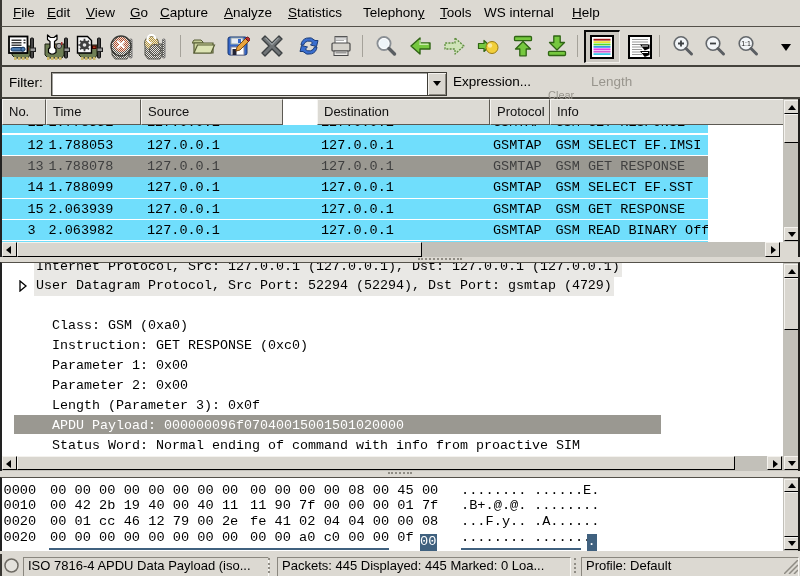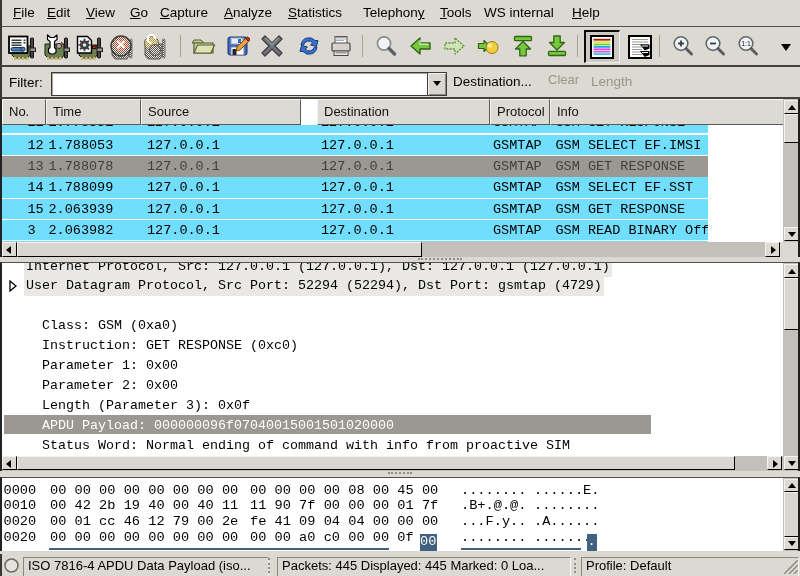--- a/index.html
+++ b/index.html
@@ -24,21 +24,21 @@
 
 .sbtn{position:absolute;background:#dcd9d2;border:1px solid #000;border-top-color:#f4f2ee;border-left-color:#f4f2ee}
 .sbtn:after{content:"";position:absolute}
 .thumb{position:absolute;background:#d9d6cf;border:1px solid #000;border-top-color:#f4f2ee;border-left-color:#f4f2ee}
 .arr{width:0;height:0;position:absolute}
 
 .split{position:absolute;left:0;width:800px;background:#dcd9d2}
 .grip{position:absolute;height:3px;border-top:2px dotted #8f8c84}
 
 #detpane{position:absolute;left:0;top:262px;width:800px;height:209px;background:#fff;border-left:2px solid #222;border-top:1px solid #54514a;border-right:2px solid #1f1e1b;overflow:hidden}
-.drow{position:absolute;left:2px;width:647px;height:20px}
+.drow{position:absolute;left:12px;width:647px;height:20px}
 .drow .t{position:absolute;top:3px;left:20px}
 .band{background:#e9e8e5;top:0.5px!important;padding:2.5px 2px 2.5px!important}
 
 #hexpane{position:absolute;left:0;top:477px;width:800px;height:74px;background:#fff;border-left:2px solid #222;border-top:1px solid #54514a;border-right:2px solid #1f1e1b;overflow:hidden;font-size:13.65px}
 .hline{position:absolute;left:0;width:780px;height:15.7px}
 .hline span{position:absolute;top:1px}
 #statusbar{position:absolute;left:0;top:554px;width:800px;height:22px;background:#dcd9d2;border-left:2px solid #3a3833;font-size:13px}
 .ssec{position:absolute;top:3px;height:27px;border:1px solid #8a877f;border-bottom-color:#f8f7f4;border-right-color:#f8f7f4;line-height:15px;padding-left:4px;overflow:hidden;white-space:nowrap}
 .sgrip{position:absolute;top:4px;width:4px;height:15px;border-left:2px dotted #8f8c84}
 </style></head>
@@ -228,29 +228,29 @@
       <path d="M15 14.5 L20.5 20" stroke="#5a5e62" stroke-width="3" stroke-linecap="round"></path>
     </svg>
 <div class="arr" style="left:779px;top:17px;border-left:5.5px solid transparent;border-right:5.5px solid transparent;border-top:7px solid #000"></div>
 </div>
 <div id="filterbar">
 <span style="position:absolute;left:7px;top:8px;font-size:13.5px">Filter:</span>
 <div id="fentry"></div>
 <div id="fdrop">
       <div class="arr" style="left:4.5px;top:8px;border-left:4.5px solid transparent;border-right:4.5px solid transparent;border-top:5.5px solid #000"></div>
     </div>
-<span style="position:absolute;left:451px;top:7px;font-size:13.5px">Destination...</span>
-<span class="gtxt" style="position:absolute;left:546px;top:5px;font-size:13px">Clear</span>
+<span style="position:absolute;left:451px;top:7px;font-size:13.5px">Expression...</span>
+<span class="gtxt" style="position:absolute;left:546px;top:22px;font-size:11px">Clear</span>
 <span class="gtxt" style="position:absolute;left:589px;top:7px;font-size:13.5px">Length</span>
 </div>
 
 <div id="listpane">
 <div class="hcol" style="left:0;width:44px">No.</div>
 <div class="hcol" style="left:44px;width:95px">Time</div>
-<div class="hcol" style="left:139px;width:160px">Source</div>
+<div class="hcol" style="left:139px;width:142px">Source</div>
 <div class="hcol" style="left:315px;width:173px">Destination</div>
 <div class="hcol" style="left:488px;width:60px">Protocol</div>
 <div class="hcol" style="left:548px;width:234px">Info</div>
 <div id="rows" class="mono" style="position:absolute;left:0;top:26px;width:781px;height:117px;overflow:hidden">
 <div class="prow" style="top:-12.8px"><span style="left:25.5px">11</span><span style="left:46.5px">1.778351</span><span style="left:145px">127.0.0.1</span><span style="left:319px">127.0.0.1</span><span style="left:491px">GSMTAP</span><span style="left:553.5px">GSM GET RESPONSE</span></div>
 <div class="prow" style="top:9.5px"><span style="left:25.5px">12</span><span style="left:46.5px">1.788053</span><span style="left:145px">127.0.0.1</span><span style="left:319px">127.0.0.1</span><span style="left:491px">GSMTAP</span><span style="left:553.5px">GSM SELECT EF.IMSI</span></div>
 <div class="prow rsel" style="top:31px"><span style="left:25.5px">13</span><span style="left:46.5px">1.788078</span><span style="left:145px">127.0.0.1</span><span style="left:319px">127.0.0.1</span><span style="left:491px">GSMTAP</span><span style="left:553.5px">GSM GET RESPONSE</span></div>
 <div class="prow" style="top:52px"><span style="left:25.5px">14</span><span style="left:46.5px">1.788099</span><span style="left:145px">127.0.0.1</span><span style="left:319px">127.0.0.1</span><span style="left:491px">GSMTAP</span><span style="left:553.5px">GSM SELECT EF.SST</span></div>
 <div class="prow" style="top:73.5px"><span style="left:25.5px">15</span><span style="left:46.5px">2.063939</span><span style="left:145px">127.0.0.1</span><span style="left:319px">127.0.0.1</span><span style="left:491px">GSMTAP</span><span style="left:553.5px">GSM GET RESPONSE</span></div>
 <div class="prow" style="top:94.5px"><span style="left:25.5px">3</span><span style="left:46.5px">2.063982</span><span style="left:145px">127.0.0.1</span><span style="left:319px">127.0.0.1</span><span style="left:491px">GSMTAP</span><span style="left:553.5px">GSM READ BINARY Offset=0</span></div>
@@ -307,21 +307,21 @@
 <div class="thumb" style="left:1px;top:15px;width:15px;height:52px"></div>
 <div class="sbtn" style="left:1px;top:193px;width:15px;height:14px"><div class="arr" style="left:3px;top:4px;border-left:4px solid transparent;border-right:4px solid transparent;border-top:5px solid #000"></div></div>
 </div>
 </div>
 <div class="split" style="top:471px;height:6px">
     <div class="grip" style="left:388px;top:1px;width:24px"></div>
   </div>
 <div id="hexpane" class="mono">
 <div class="hline" style="top:3.5px"><span style="left:1.5px">0000</span><span style="left:48px">00 00 00 00 00 00 00 00</span><span style="left:248px">00 00 00 00 08 00 45 00</span><span style="left:459px">........</span><span style="left:532px">......E.</span></div>
 <div class="hline" style="top:19.2px"><span style="left:1.5px">0010</span><span style="left:48px">00 42 2b 19 40 00 40 11</span><span style="left:248px">11 90 7f 00 00 00 01 7f</span><span style="left:459px">.B+.@.@.</span><span style="left:532px">........</span></div>
-<div class="hline" style="top:34.9px"><span style="left:1.5px">0020</span><span style="left:48px">00 01 cc 46 12 79 00 2e</span><span style="left:248px">fe 41 09 04 04 00 00 00</span><span style="left:459px">...F.y..</span><span style="left:532px">.A......</span></div>
+<div class="hline" style="top:34.9px"><span style="left:1.5px">0020</span><span style="left:48px">00 01 cc 46 12 79 00 2e</span><span style="left:248px">fe 41 02 04 04 00 00 08</span><span style="left:459px">...F.y..</span><span style="left:532px">.A......</span></div>
 <div class="hline" style="top:50.6px"><span style="left:1.5px">0020</span><span style="left:48px">00 00 00 00 00 00 00 00</span><span style="left:248px">00 00 a0 c0 00 00 0f</span><span style="left:459px">........</span><span style="left:532px">.......</span></div>
 <div class="abs" style="left:417.5px;top:55.5px;width:17.5px;height:17.5px;background:#40617f;color:#fff;font-family:'Liberation Mono',monospace;font-size:13.65px;text-align:center;line-height:16px">00</div>
 <div class="abs" style="left:584.5px;top:55.5px;width:10px;height:17.5px;background:#40617f;color:#fff;font-family:'Liberation Mono',monospace;font-size:13.65px;text-align:center;line-height:16px">.</div>
 <div class="abs" style="left:47px;top:69.5px;width:340px;height:2.5px;background:#40617f"></div>
 <div class="abs" style="left:459px;top:69.5px;width:120px;height:2.5px;background:#40617f"></div>
 
 <div style="position:absolute;left:781px;top:0;width:17px;height:73px;background:#c2c0b9">
 <div class="sbtn" style="left:1px;top:1px;width:15px;height:13px"><div class="arr" style="left:3px;top:3px;border-left:4px solid transparent;border-right:4px solid transparent;border-bottom:5px solid #000"></div></div>
 <div class="thumb" style="left:1px;top:14px;width:15px;height:45px"></div>
 <div class="sbtn" style="left:1px;top:59px;width:15px;height:13px"><div class="arr" style="left:3px;top:3px;border-left:4px solid transparent;border-right:4px solid transparent;border-top:5px solid #000"></div></div>

